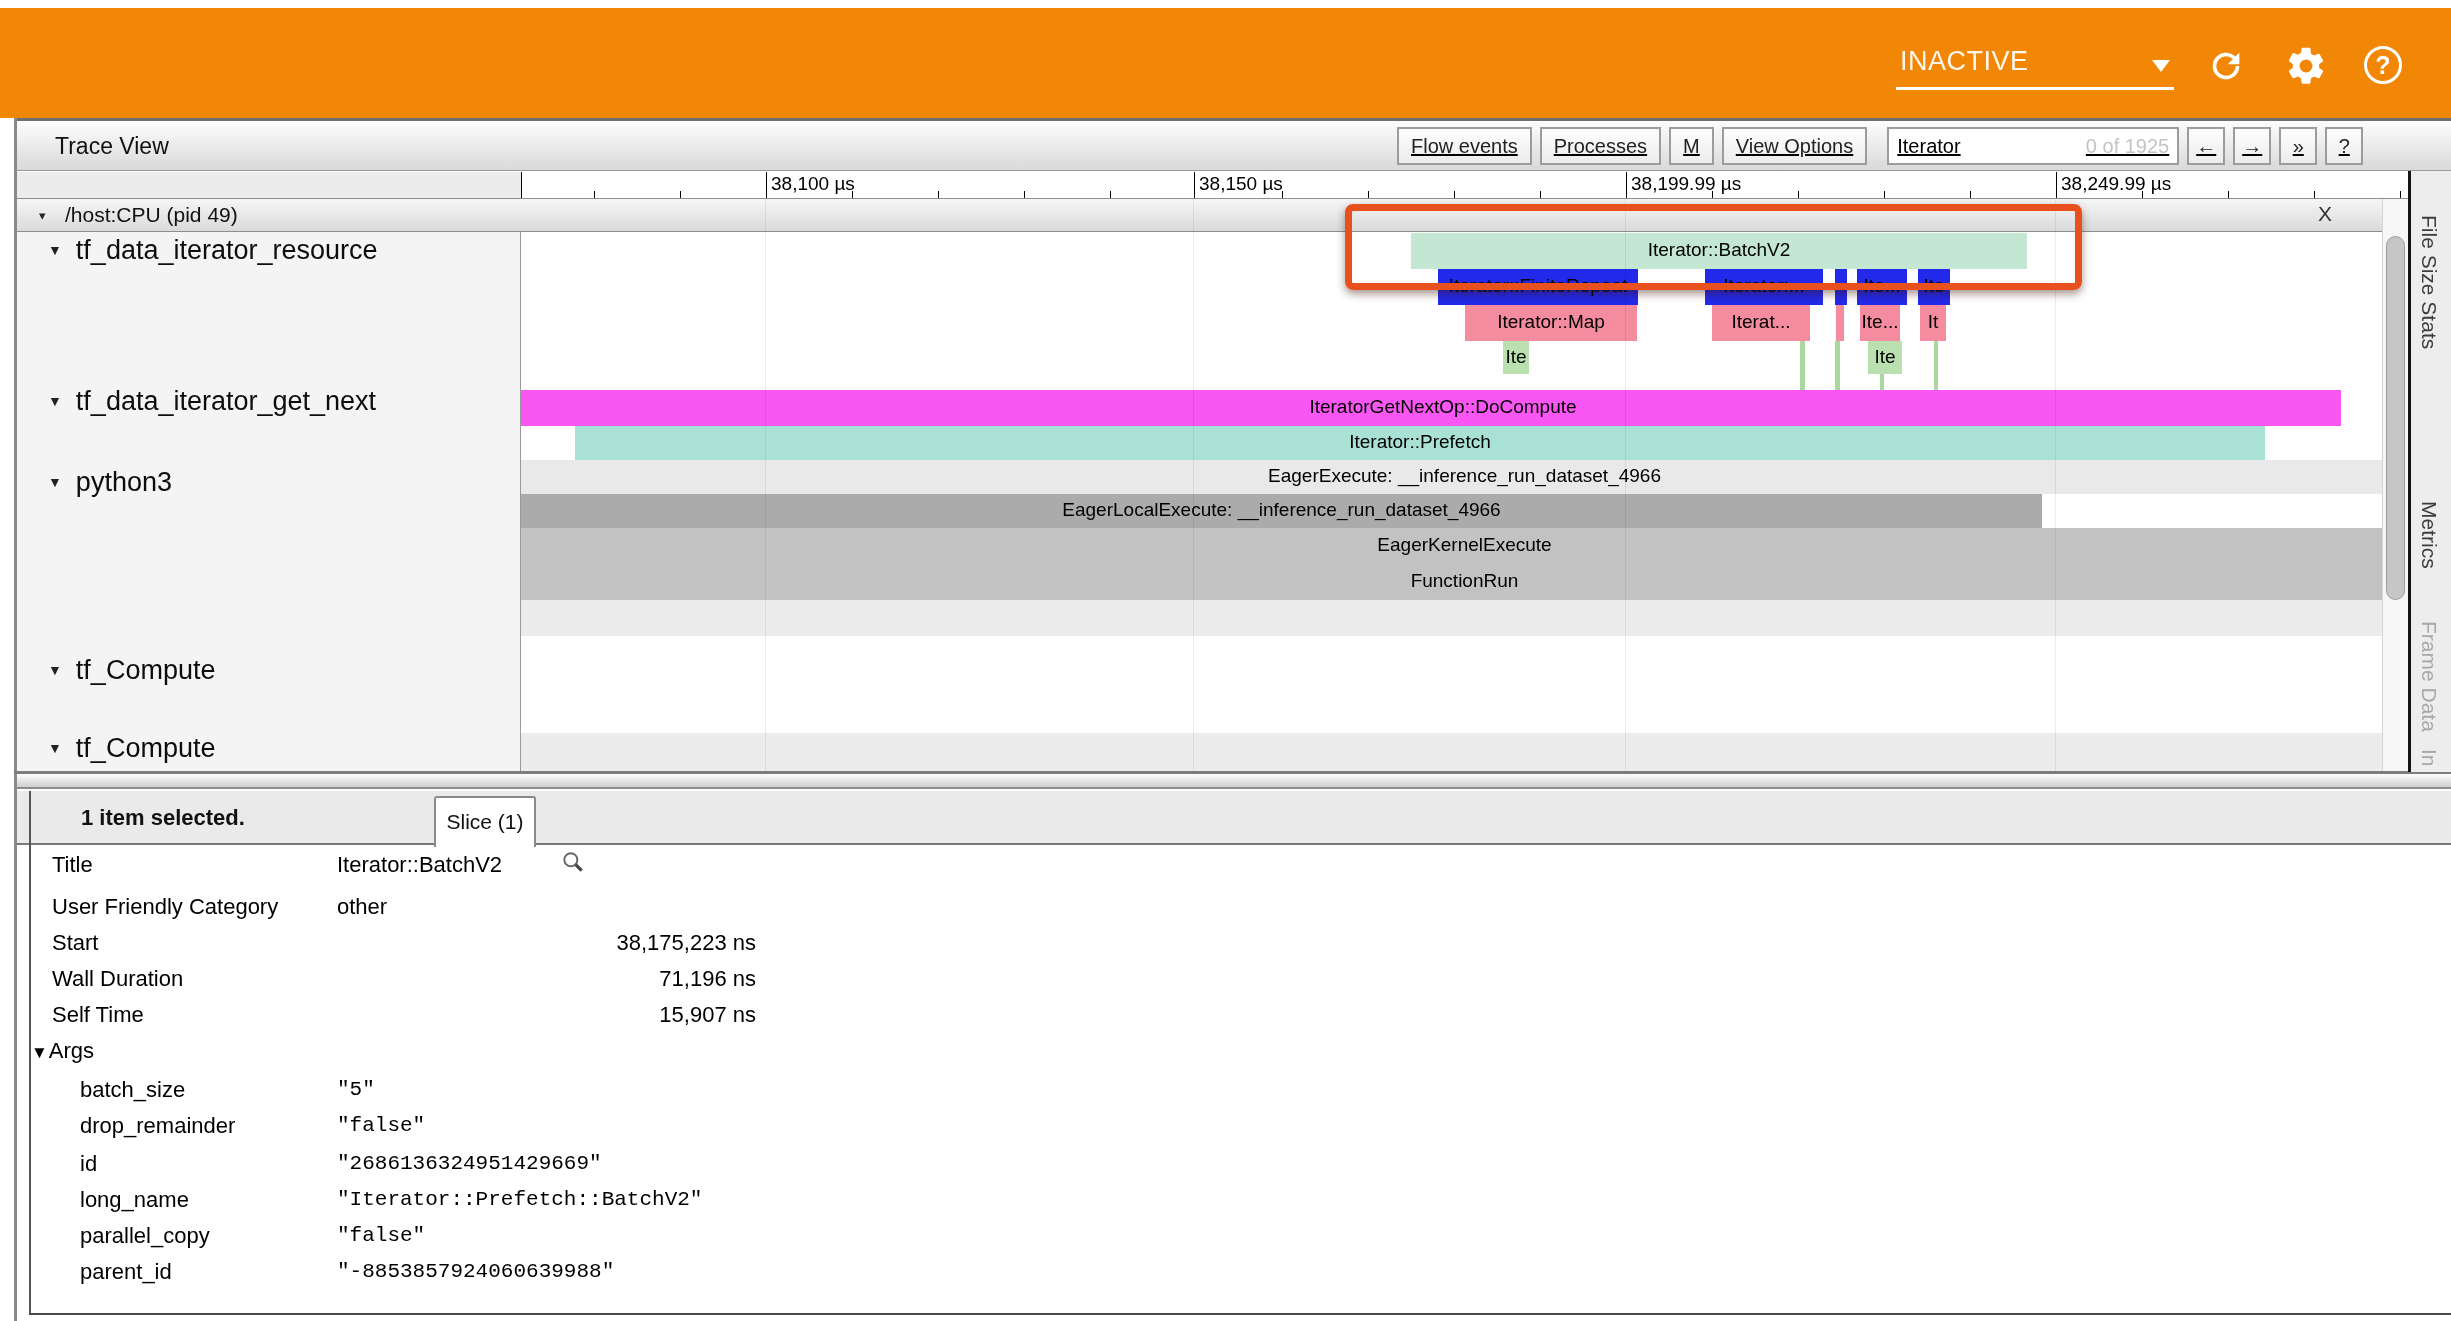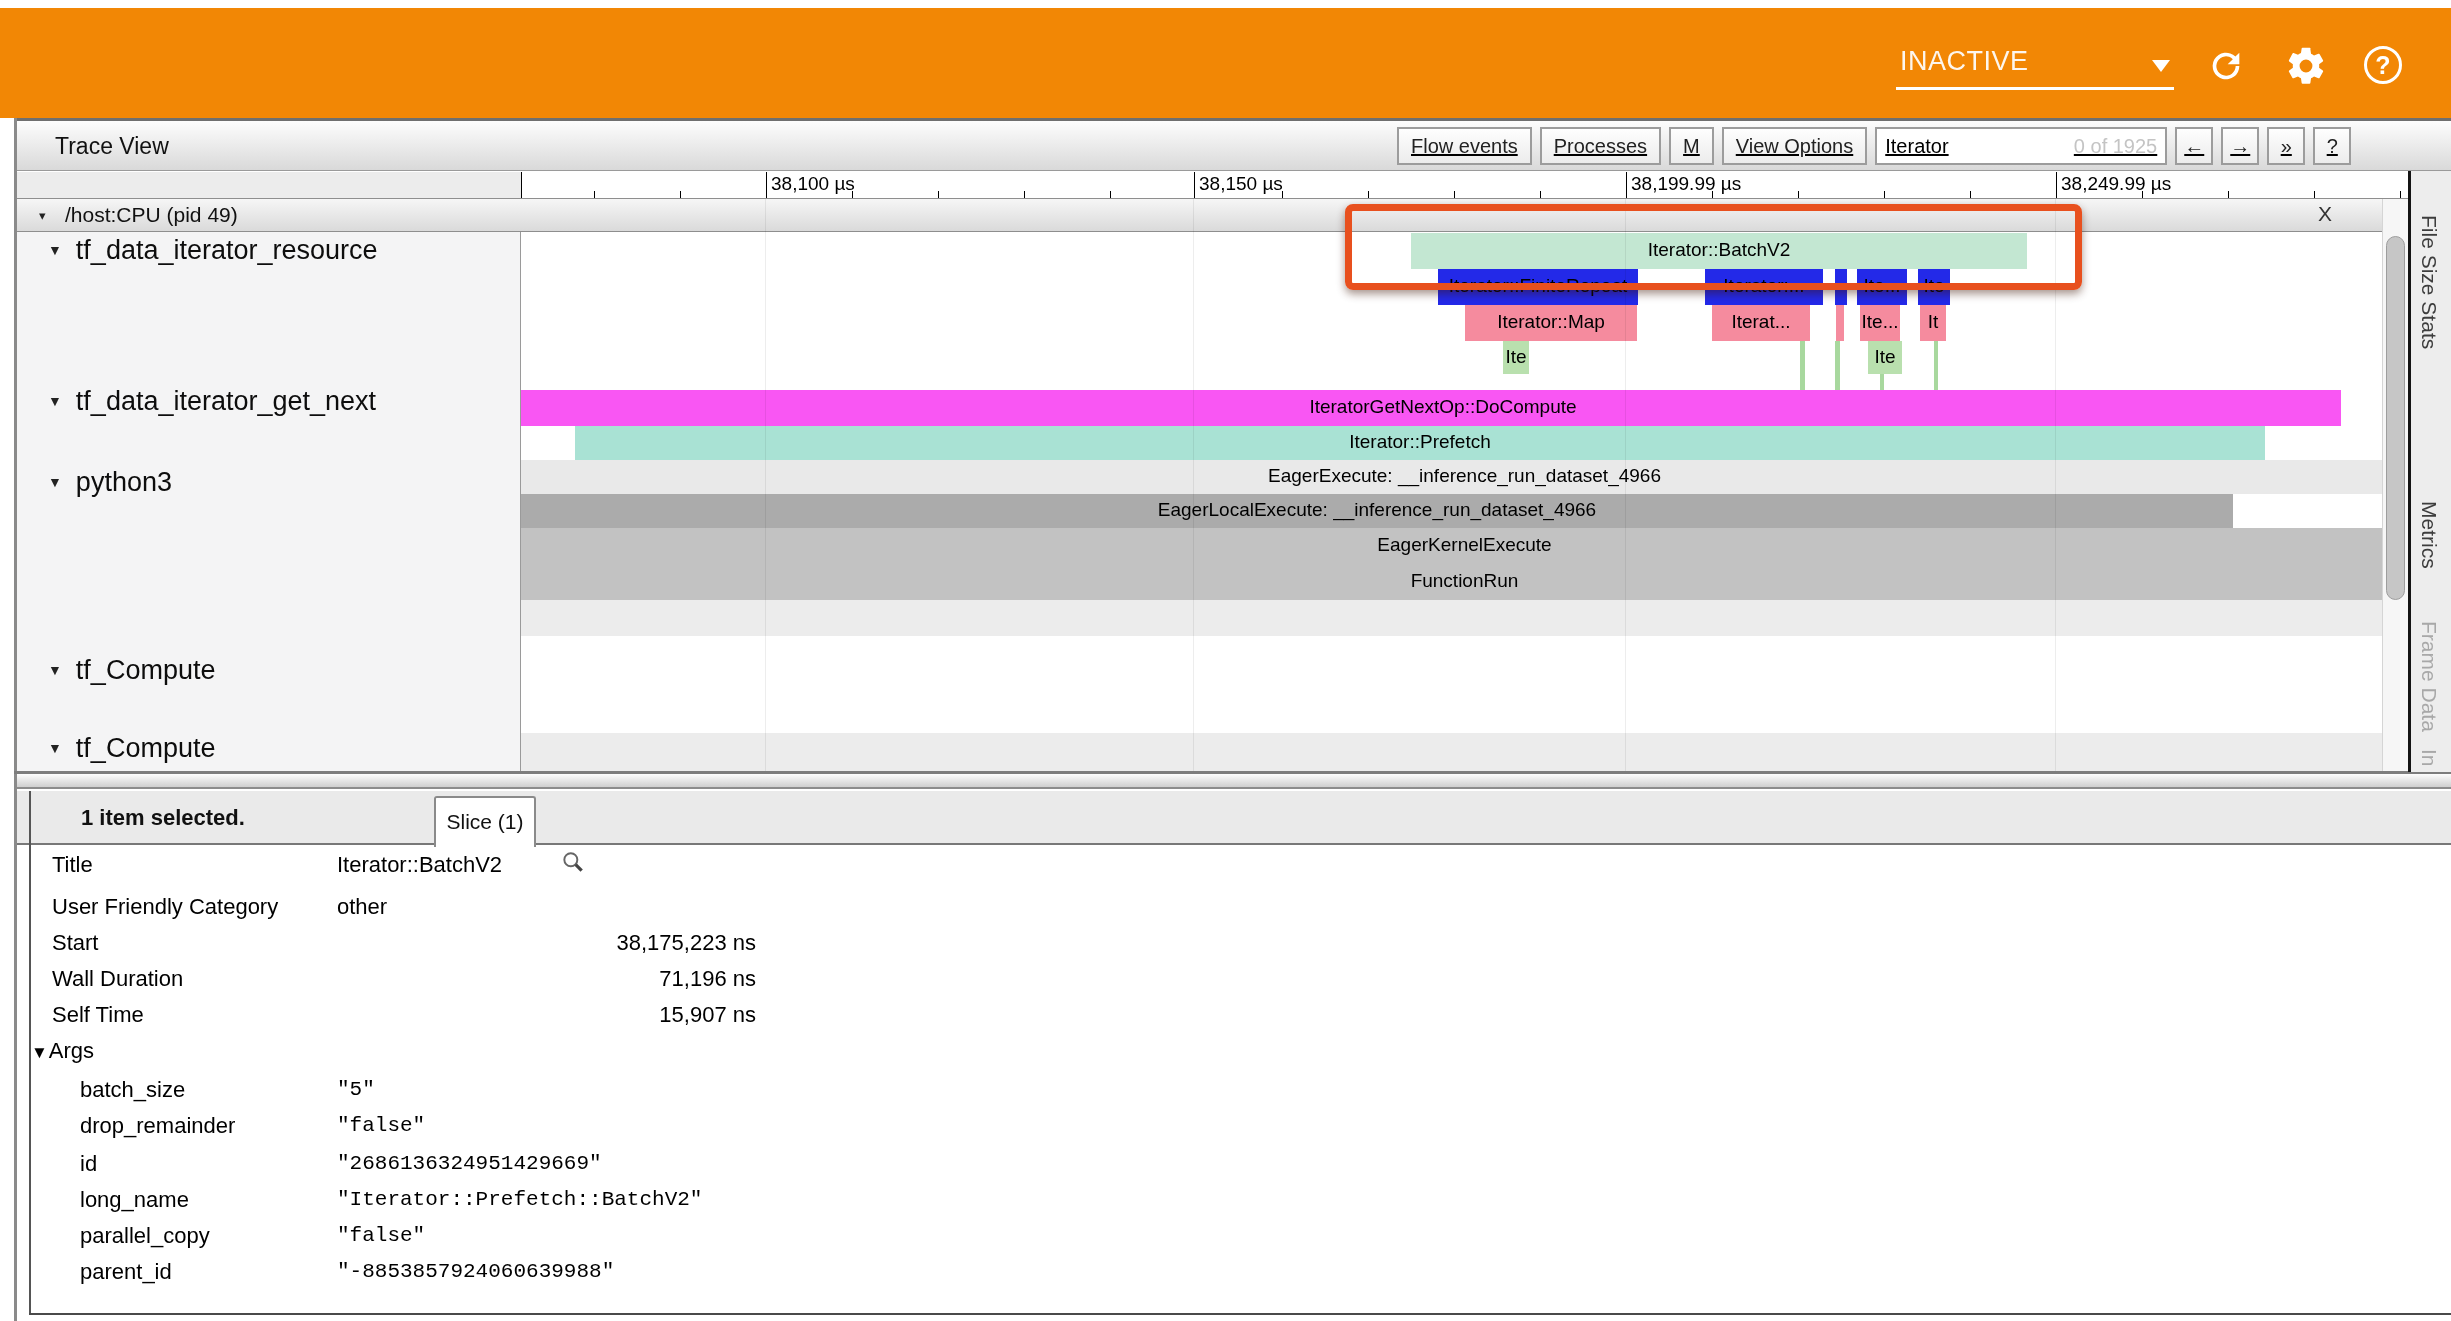--- a/index.html
+++ b/index.html
@@ -112,21 +112,21 @@
 <div id="panel-top-border"></div>
 <div id="panel-left-border"></div>
 
 <div id="titlebar">
   <div id="trace-view-title">Trace View</div>
   <div id="tv-buttons">
       <div class="tv-btn">Flow events</div>
       <div class="tv-btn">Processes</div>
       <div class="tv-btn">M</div>
       <div class="tv-btn">View Options</div>
-      <div class="tv-btn" id="search-box" style="background: rgb(255, 255, 255);">
+      <div class="tv-btn" id="search-box" style="background: rgb(255, 255, 255); margin-left: 12px;">
         <div class="q">Iterator</div>
         <div class="cnt">0 of 1925</div>
       </div>
       <div class="tv-btn small">←</div>
       <div class="tv-btn small">→</div>
       <div class="tv-btn small">»</div>
       <div class="tv-btn small">?</div>
     </div>
 </div>
 
@@ -210,21 +210,21 @@
 <div class="bar abs" style="left: 1920px; top: 305px; width: 26px; height: 36px; line-height: 34px; background: rgb(245, 139, 158);">It</div>
 <div class="bar abs" style="left: 1503px; top: 341px; width: 26px; height: 33px; line-height: 31px; background: rgb(185, 224, 174);">Ite</div>
 <div class="bar abs" style="left: 1868px; top: 341px; width: 34px; height: 33px; line-height: 31px; background: rgb(185, 224, 174);">Ite</div>
 <div class="bar abs" style="left: 1800px; top: 341px; width: 5px; height: 56px; line-height: 54px; background: rgb(168, 216, 158);"></div>
 <div class="bar abs" style="left: 1835px; top: 341px; width: 5px; height: 56px; line-height: 54px; background: rgb(168, 216, 158);"></div>
 <div class="bar abs" style="left: 1934px; top: 341px; width: 4px; height: 56px; line-height: 54px; background: rgb(168, 216, 158);"></div>
 <div class="bar abs" style="left: 1880px; top: 374px; width: 4px; height: 23px; line-height: 21px; background: rgb(168, 216, 158);"></div>
 <div class="bar abs" style="left: 521px; top: 390px; width: 1820px; height: 36px; line-height: 34px; background: rgb(249, 86, 243); padding-left: 24px;">IteratorGetNextOp::DoCompute</div>
 <div class="bar abs" style="left: 575px; top: 426px; width: 1690px; height: 34px; line-height: 32px; background: rgb(169, 226, 212);">Iterator::Prefetch</div>
 <div class="bar abs" style="left: 521px; top: 460px; width: 1887px; height: 34px; line-height: 32px; background: rgb(233, 233, 233);">EagerExecute: __inference_run_dataset_4966</div>
-<div class="bar abs" style="left: 521px; top: 494px; width: 1712px; height: 34px; line-height: 32px; background: rgb(171, 171, 171);">EagerLocalExecute: __inference_run_dataset_4966</div>
+<div class="bar abs" style="left: 521px; top: 494px; width: 1521px; height: 34px; line-height: 32px; background: rgb(171, 171, 171);">EagerLocalExecute: __inference_run_dataset_4966</div>
 <div class="bar abs" style="left: 521px; top: 528px; width: 1887px; height: 36px; line-height: 34px; background: rgb(194, 194, 194);">EagerKernelExecute</div>
 <div class="bar abs" style="left: 521px; top: 564px; width: 1887px; height: 36px; line-height: 34px; background: rgb(194, 194, 194);">FunctionRun</div>
 <div class="bar abs" style="left: 521px; top: 600px; width: 1887px; height: 36px; line-height: 34px; background: rgb(236, 236, 236);"></div>
 <div class="bar abs" style="left: 521px; top: 733px; width: 1887px; height: 38px; line-height: 36px; background: rgb(236, 236, 236);"></div>
 <div class="track-label abs" style="top: 235px;"><span class="tri">▼</span><span>tf_data_iterator_resource</span></div>
 <div class="track-label abs" style="top: 386px;"><span class="tri">▼</span><span>tf_data_iterator_get_next</span></div>
 <div class="track-label abs" style="top: 467px;"><span class="tri">▼</span><span>python3</span></div>
 <div class="track-label abs" style="top: 655px;"><span class="tri">▼</span><span>tf_Compute</span></div>
 <div class="track-label abs" style="top: 733px;"><span class="tri">▼</span><span>tf_Compute</span></div>
 <div class="df-label abs" style="top: 852px; left: 52px;">Title</div>

